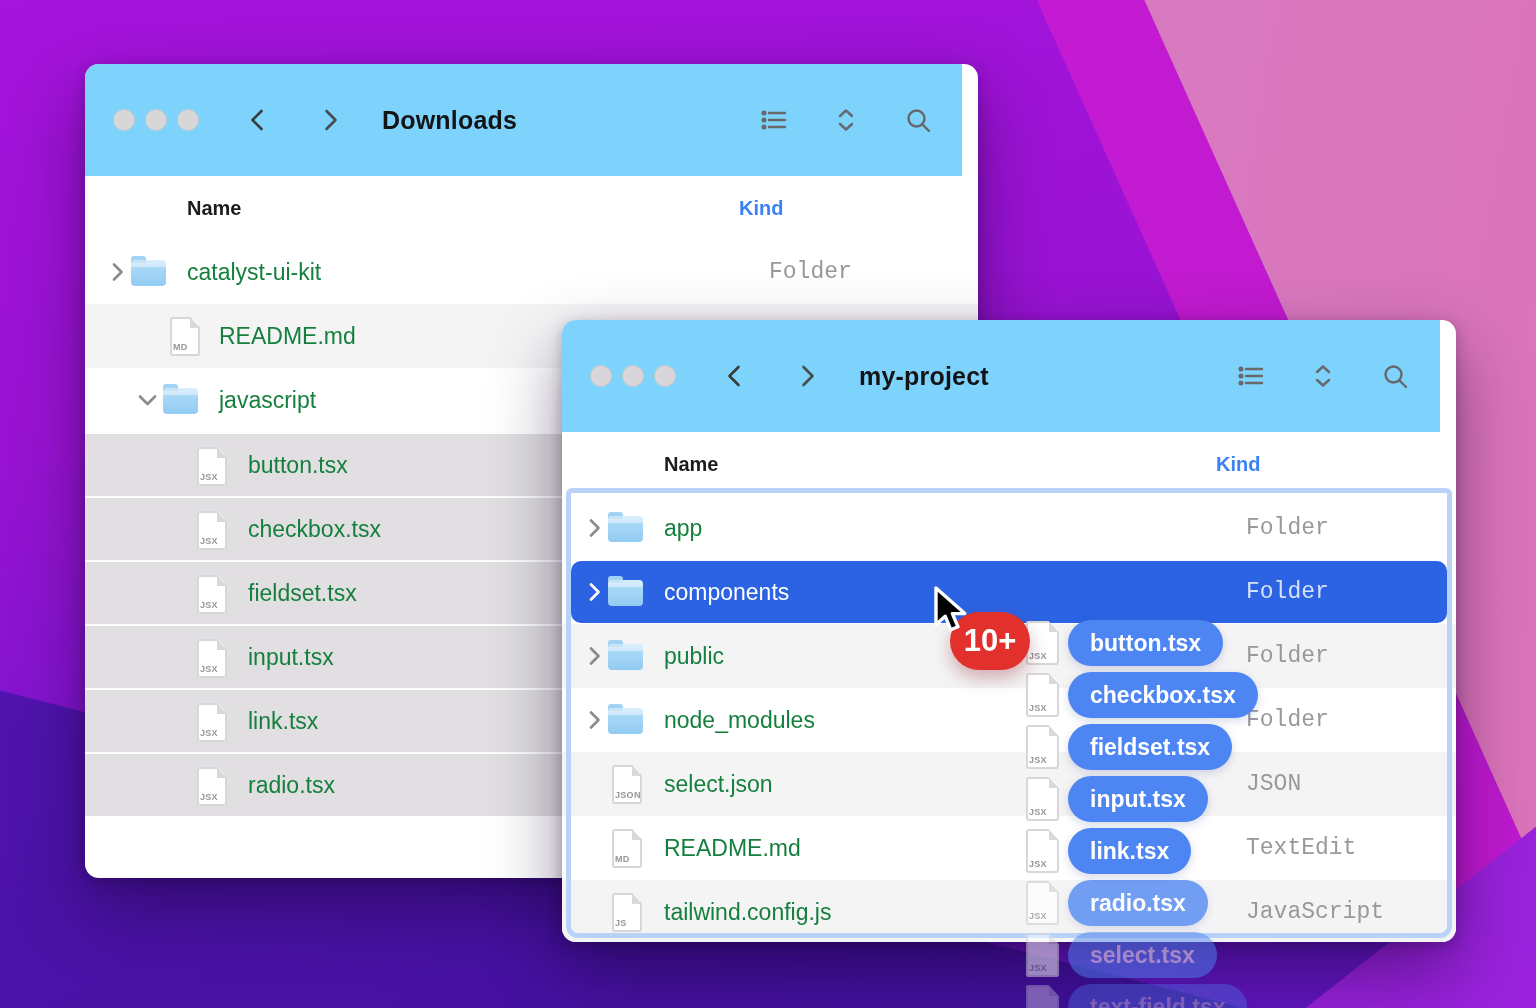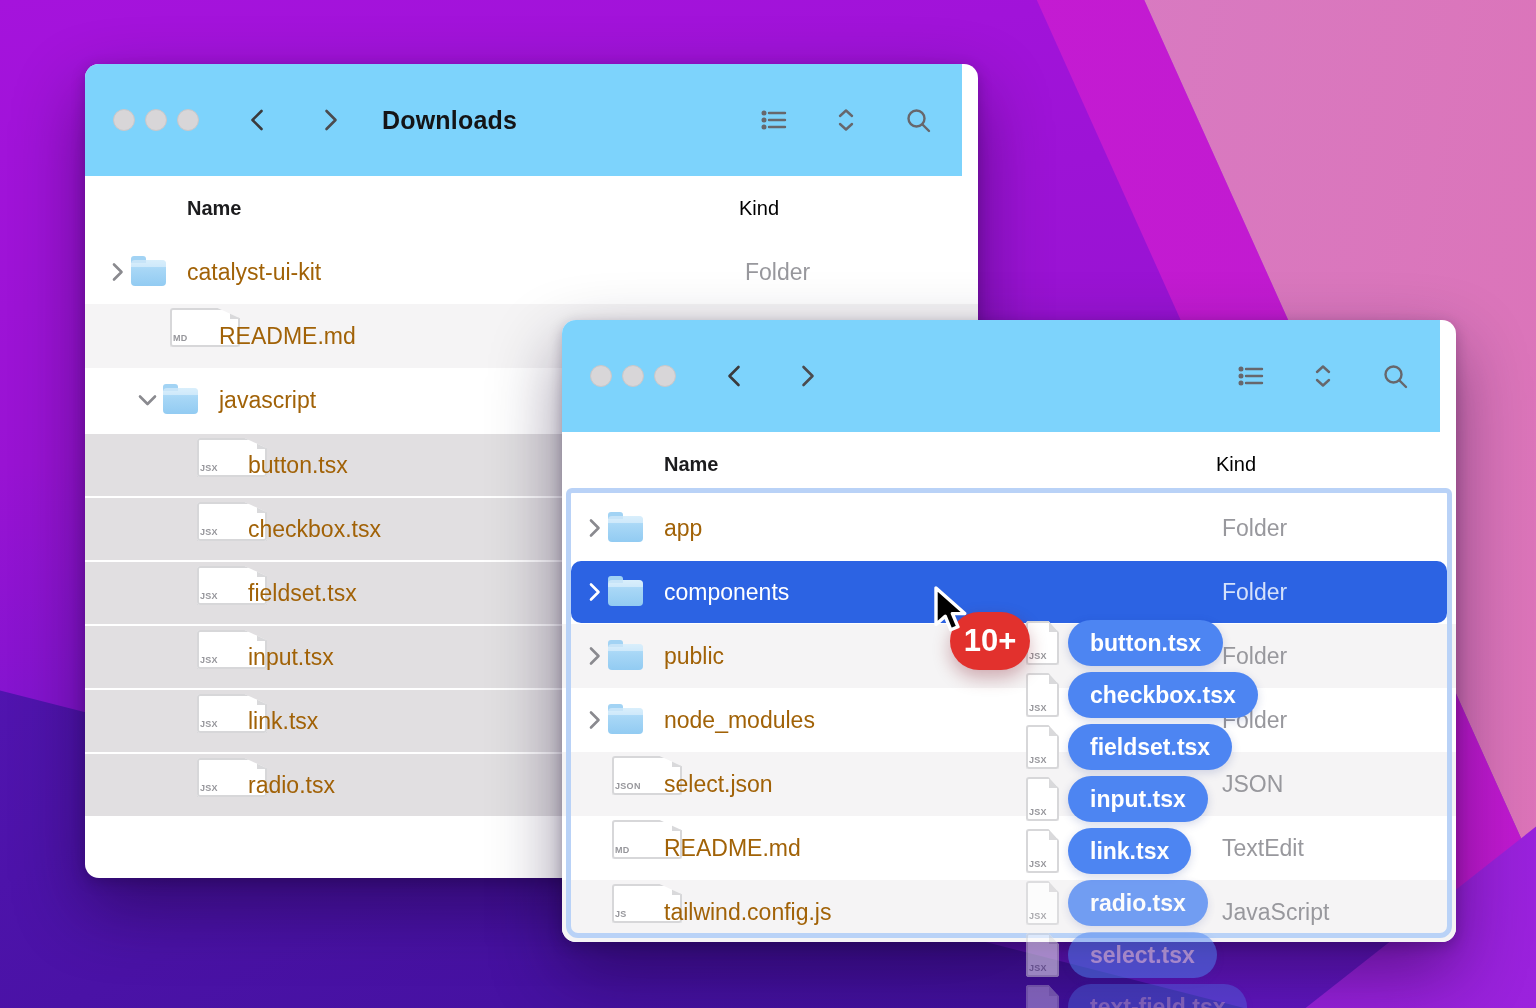--- a/index.html
+++ b/index.html
@@ -34,21 +34,21 @@
           font-size:25px;font-weight:700;color:#141416;letter-spacing:.2px;}
   .tool{position:absolute;top:42px;width:28px;height:28px;color:#67676c;}
   .tool svg{width:100%;height:100%;}
   .t1{left:675px;} .t2{left:747px;} .t3{left:819px;}
 
   .listhead{position:absolute;left:0;top:112px;right:0;height:64px;background:#fff;
             border-bottom:4px solid #0c4a6e;}
   .listhead .hname{position:absolute;left:102px;top:50%;transform:translateY(-50%);
                    font-size:20px;font-weight:600;color:#1c1c1e;}
   .listhead .hkind{position:absolute;left:654px;top:50%;transform:translateY(-50%);
-                   font-size:20px;font-weight:400;color:#000000;}
+                   font-size:20px;font-weight:700;color:#3b82f6;}
   .rows{position:absolute;left:0;top:176px;right:0;bottom:0;}
 
   .row{position:relative;height:64px;box-sizing:border-box;background:#fff;}
   .row.alt{background:#f5f4f5;}
   .row.selected{background:#e1dfe1;border-top:2px solid #fff;}
   .row.highlighted::before{content:'';position:absolute;inset:1px 9px;border-radius:10px;
         background:var(--accent,#2c63e3);}
   .row>*{position:relative;z-index:2;}
   .chev{position:absolute;width:13px;height:20px;top:22px;color:#8a8a8f;}
   .chev svg{width:100%;height:100%;display:block;}
@@ -62,25 +62,25 @@
   .folder::after{content:'';position:absolute;top:0;left:0;right:0;height:7px;
       border-radius:4px 4px 0 0;background:rgba(255,255,255,.4);}
   .i0 .folder{left:46px;} .i1 .folder{left:78px;}
   .doc{position:absolute;background:#fff;border-radius:3px;
       box-shadow:inset 0 0 0 2px #d7d7d9,0 1px 2px rgba(0,0,0,.08);
       clip-path:polygon(0 0,68% 0,100% 26%,100% 100%,0 100%);}
   .doc::before{content:'';position:absolute;top:0;right:0;width:10px;height:11px;
       background:#d9d9db;clip-path:polygon(0 0,100% 100%,0 100%);}
   .doc b{position:absolute;left:3px;bottom:4px;font-size:9px;font-weight:700;
       color:#96969b;letter-spacing:.3px;font-family:"Liberation Sans",sans-serif;}
-  .row .doc{top:4px;width:30px;height:39px;padding-left:40px;}
+  .row .doc{top:13px;width:30px;height:39px;}
   .i0 .doc{left:50px;} .i1 .doc{left:85px;} .i2 .doc{left:112px;}
-  .label{position:absolute;top:50%;transform:translateY(-50%);font-size:23px;color:#a16207;white-space:nowrap;}
+  .label{position:absolute;top:50%;transform:translateY(-50%);font-size:23px;color:#15803d;white-space:nowrap;}
   .i0 .label{left:102px;} .i1 .label{left:134px;} .i2 .label{left:163px;}
-  .kind{position:absolute;left:660px;top:50%;transform:translateY(-50%);font-size:23px;color:#98989d;white-space:nowrap;}
+  .kind{position:absolute;left:684px;top:50%;transform:translateY(-50%);font-size:23px;color:#98989d;white-space:nowrap;font-family:Liberation Mono, monospace;}
   .row.highlighted .label{color:#fff;}
   .row.highlighted .kind{color:#d5e1fa;}
 
   .drop-ring{position:absolute;left:4px;right:4px;top:168px;bottom:4px;z-index:6;
       border:5px solid var(--ring,#b9d2f7);border-radius:6px 6px 12px 12px;pointer-events:none;}
 
   
   #drag-layer{position:absolute;inset:0;z-index:50;pointer-events:none;}
   .drag-item{position:absolute;left:1026px;display:flex;align-items:center;}
   .drag-item .doc{position:relative;width:33px;height:44px;top:0;left:0;flex:none;}
@@ -227,20 +227,21 @@
     <button class="navbtn back">
       <svg viewBox="0 0 28 28">
           <path d="M17.5 5 L8.5 14 L17.5 23" fill="none" stroke="currentColor" stroke-width="2.6" stroke-linecap="round" stroke-linejoin="round"></path>
         </svg>
     </button>
     <button class="navbtn fwd">
       <svg viewBox="0 0 28 28">
           <path d="M10.5 5 L19.5 14 L10.5 23" fill="none" stroke="currentColor" stroke-width="2.6" stroke-linecap="round" stroke-linejoin="round"></path>
         </svg>
     </button>
+    <div class="wtitle">my-project</div>
     <span class="tool t1">
       <svg viewBox="0 0 28 28">
           <g stroke="currentColor" stroke-width="2.4" stroke-linecap="round">
             <circle cx="4" cy="7" r="1.3" fill="currentColor"></circle>
             <circle cx="4" cy="14" r="1.3" fill="currentColor"></circle>
             <circle cx="4" cy="21" r="1.3" fill="currentColor"></circle>
             <path d="M9 7h16M9 14h16M9 21h16"></path>
           </g>
         </svg>
     </span>

